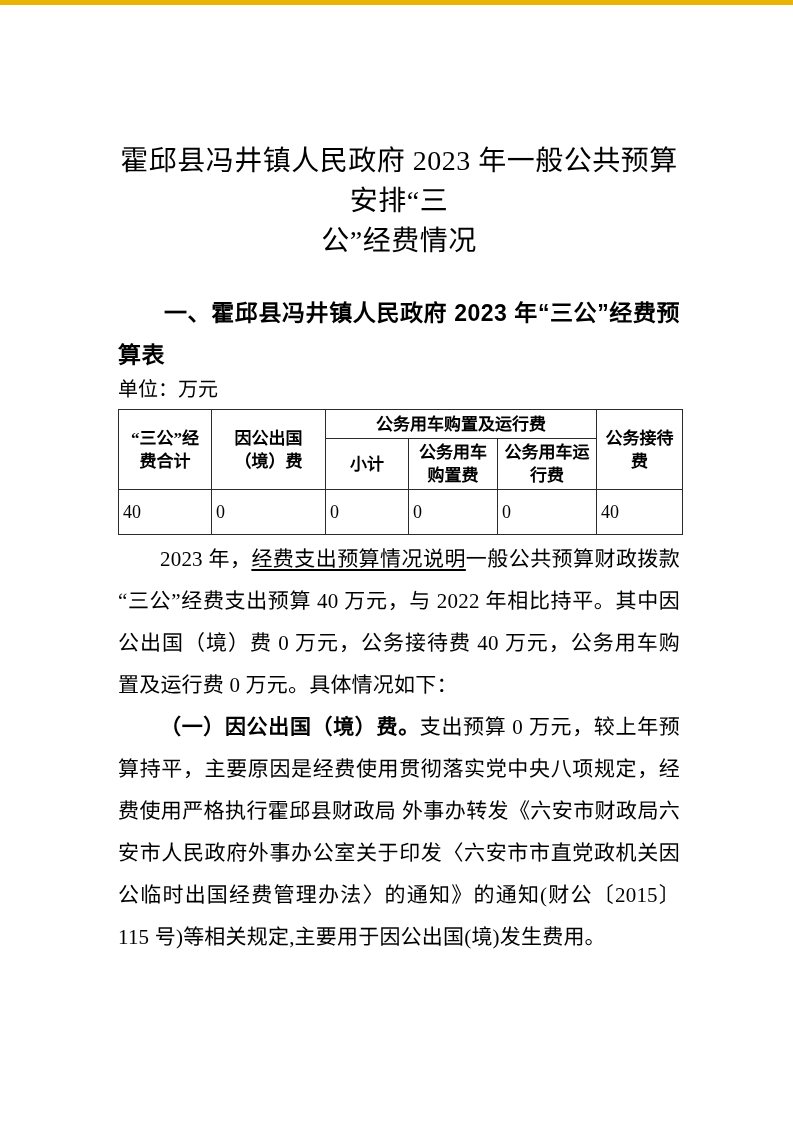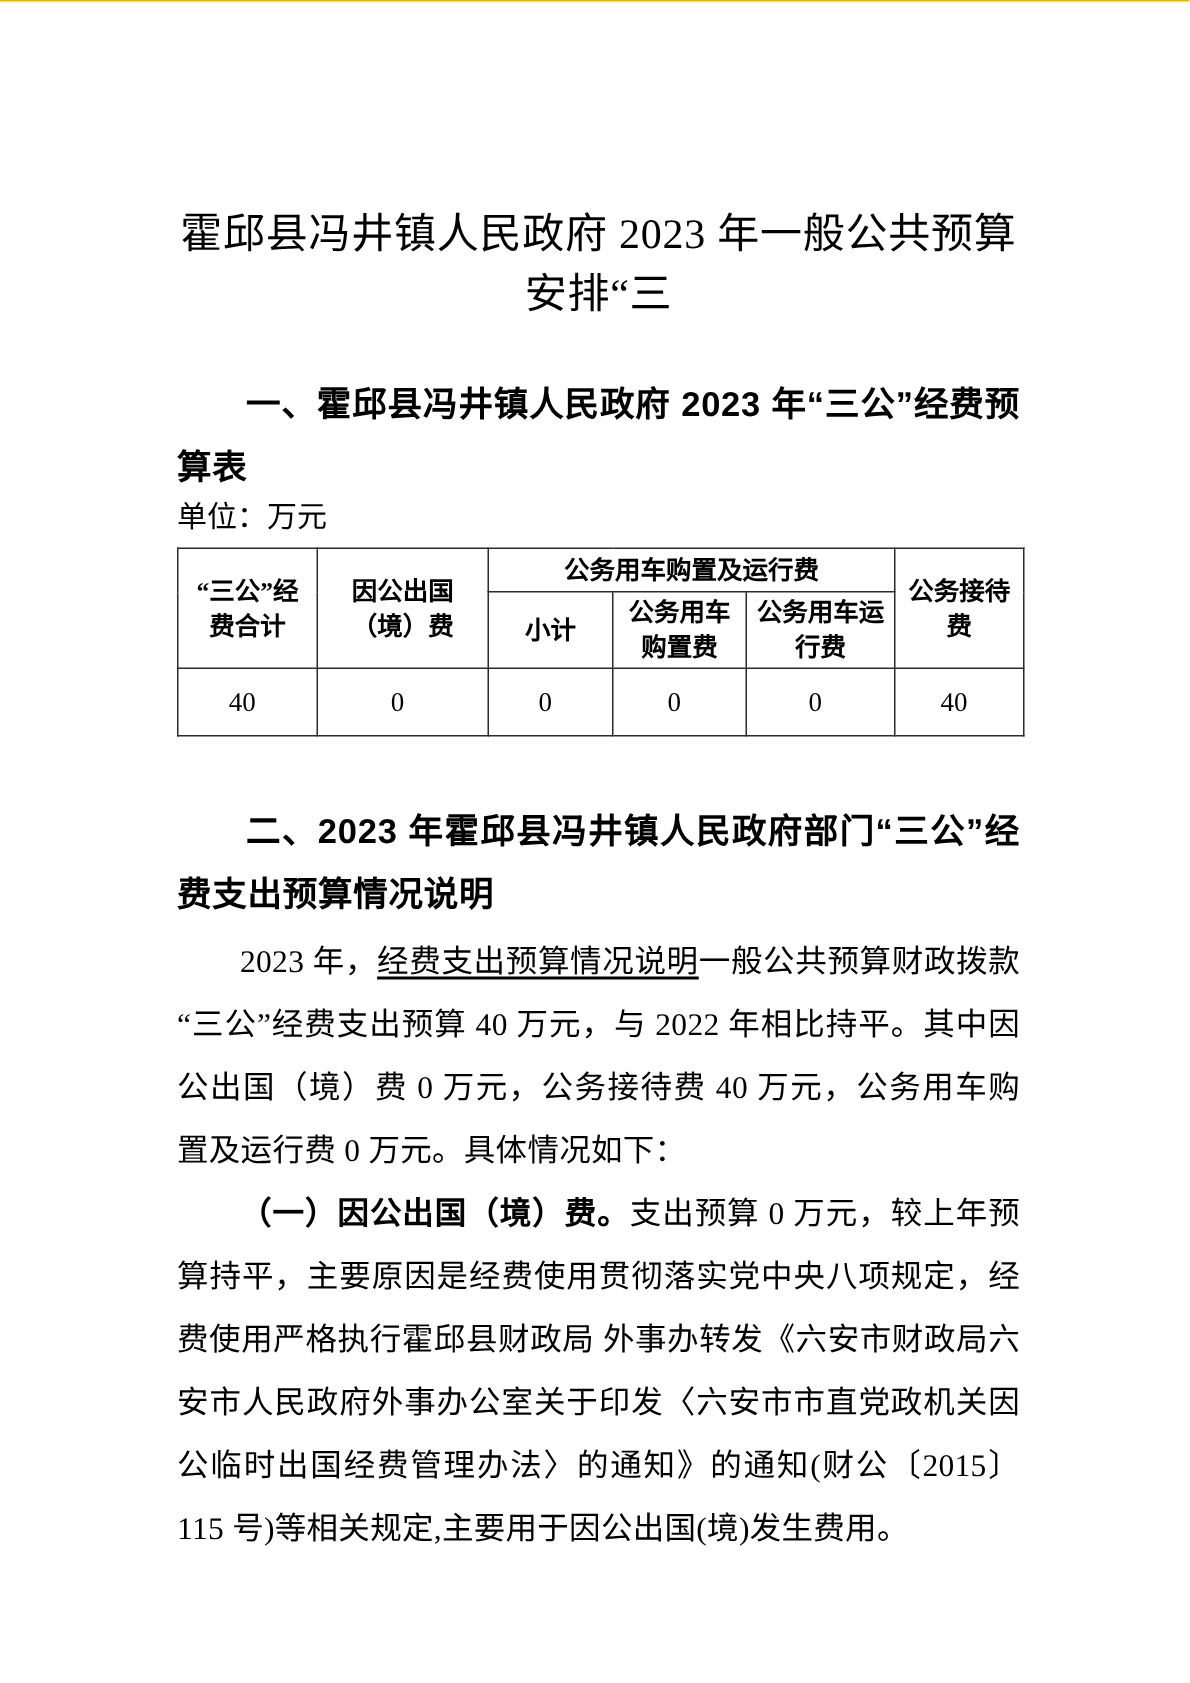--- a/index.html
+++ b/index.html
@@ -7,21 +7,21 @@
   body {
     font-family: "Liberation Serif", "DejaVu Serif", serif;
     color: #000000;
     width: 793px;
   }
   .page {
     position: relative;
     width: 793px;
     height: 1122px;
     background: #ffffff;
-    border-top: 1px solid #eab308;
+    border-top: 5px solid #eab308;
     padding: 136px 113px 0 118px;
     overflow: hidden;
   }
   .doc { width: 562px; }
 
   .doc-title {
     font-size: 28px;
     line-height: 40px;
     text-align: center;
     font-weight: 400;
@@ -59,21 +59,21 @@
   }
   td.th {
     font-weight: 700;
     text-align: center;
     line-height: 23px;
   }
   tr.group-row { height: 29px; }
   tr.sub-row   { height: 46px; }
   tr.data-row  { height: 45px; }
   tr.data-row td {
-    text-align: center;
+    text-align: left;
     font-size: 18px;
     padding-right: 11px;
     font-weight: 400;
   }
 
   .body-para {
     font-size: 21px;
     line-height: 42px;
     text-indent: 2em;
     text-align: justify;
@@ -85,20 +85,21 @@
   .b-seg { font-weight: 700; }
 </style>
 </head>
 <body>
 
 <div class="page">
   <div class="doc">
 
     <div class="doc-title">
       <div>霍邱县冯井镇人民政府 2023 年一般公共预算安排“三</div>
+      <div>公”经费情况</div>
     </div>
 
     <div class="section-heading heading-1">一、霍邱县冯井镇人民政府 2023 年“三公”经费预算表</div>
 
     <div class="unit-label">单位：万元</div>
 
     <table class="budget-table">
       <colgroup>
         <col style="width:93px">
         <col style="width:114px">
@@ -123,20 +124,19 @@
           <td>40</td>
           <td>0</td>
           <td>0</td>
           <td>0</td>
           <td>0</td>
           <td>40</td>
         </tr>
       </tbody>
     </table>
 
-    <div class="section-heading heading-2">二、2023 年霍邱县冯井镇人民政府部门“三公”经费支出预算情况说明</div>
 
     <p class="body-para para-1"><span>2023 年，</span><span class="u-seg">经费支出预算情况说明</span><span>一般公共预算财政拨款“三公”经费支出预算 40 万元，与 2022 年相比持平。其中因公出国（境）费 0 万元，公务接待费 40 万元，公务用车购置及运行费 0 万元。具体情况如下：</span></p>
 
     <p class="body-para para-2"><span class="b-seg">（一）因公出国（境）费。</span><span>支出预算 0 万元，较上年预算持平，主要原因是经费使用贯彻落实党中央八项规定，经费使用严格执行霍邱县财政局 外事办转发《六安市财政局六安市人民政府外事办公室关于印发〈六安市市直党政机关因公临时出国经费管理办法〉的通知》的通知(财公〔2015〕115 号)等相关规定,主要用于因公出国(境)发生费用。</span></p>
 
   </div>
 </div>
 
 </body></html>

